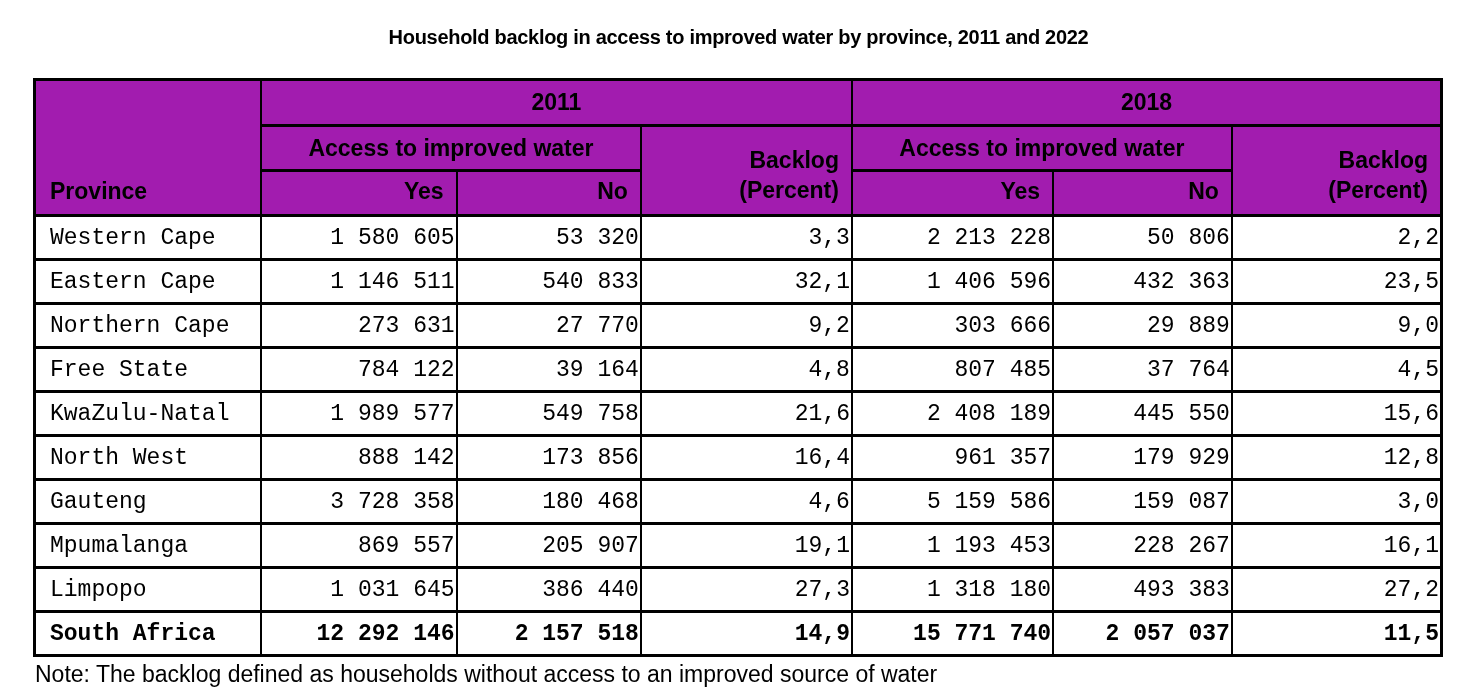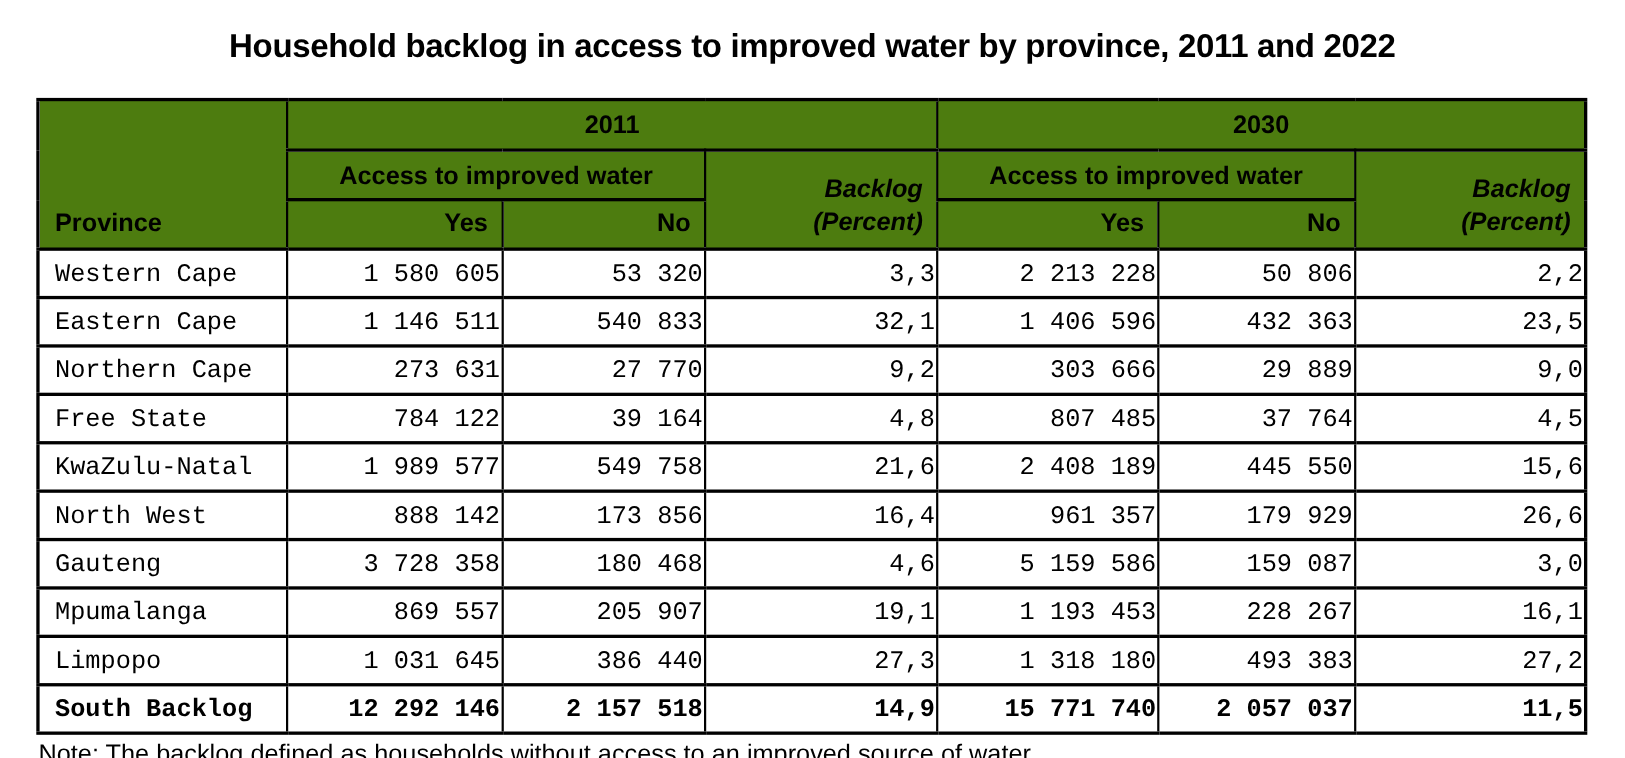--- a/index.html
+++ b/index.html
@@ -8,63 +8,62 @@
     width: 1477px;
     height: 689px;
     overflow: hidden;
     background: #ffffff;
     font-family: "Liberation Sans", sans-serif;
     color: #000000;
   }
   .page-title {
     text-align: center;
     font-weight: bold;
-    font-size: 30px;
+    font-size: 20px;
     margin-top: 26px;
     letter-spacing: -0.3px;
   }
   .data-table {
     border-collapse: collapse;
     table-layout: fixed;
     width: 1410px;
     margin: 29px 0 0 33px;
     border: 3px solid #000;
   }
   .data-table th, .data-table td {
     border-left: 2px solid #000;
     border-right: 2px solid #000;
     border-top: 3px solid #000;
     border-bottom: 3px solid #000;
     font-size: 23px;
     overflow: hidden;
     white-space: nowrap;
   }
   .data-table th {
-    background: #4d7c0f;
+    background: #a21caf;
     font-weight: bold;
   }
   thead tr.year-row    { height: 46px; }
   thead tr.access-row  { height: 45px; }
   thead tr.yesno-row   { height: 45px; }
   tbody tr { height: 44px; font-family: Liberation Mono, monospace; }
   .year-h   { text-align: center; vertical-align: middle; }
   .access-h { text-align: center; vertical-align: middle; }
   .province-h {
     text-align: left;
     vertical-align: bottom;
     padding: 0 0 9px 14px;
     margin-left: 47px;
   }
   .backlog-h {
     text-align: right;
     vertical-align: bottom;
     padding: 12px 12px 9px 0;
     line-height: 1.28;
     white-space: normal;
-    font-style: italic;
   }
   .yesno-h {
     text-align: right;
     vertical-align: bottom;
     padding: 0 12px 9px 0;
   }
   td.prov { text-align: left;  padding-left: 14px;  vertical-align: middle; }
   td.num  { text-align: right; vertical-align: middle; }
   tbody tr.total td { font-weight: bold; }
   .footnote {
@@ -86,21 +85,21 @@
     <col style="width:13.1%">
     <col style="width:15.0%">
     <col style="width:14.3%">
     <col style="width:12.7%">
     <col style="width:14.9%">
   </colgroup>
   <thead>
     <tr class="year-row">
       <th rowspan="3" class="province-h">Province</th>
       <th colspan="3" class="year-h">2011</th>
-      <th colspan="3" class="year-h">2030</th>
+      <th colspan="3" class="year-h">2018</th>
     </tr>
     <tr class="access-row">
       <th colspan="2" class="access-h">Access to improved water</th>
       <th rowspan="2" class="backlog-h">
         <span>Backlog</span><br>
         <span>(Percent)</span>
       </th>
       <th colspan="2" class="access-h">Access to improved water</th>
       <th rowspan="2" class="backlog-h">
         <span>Backlog</span><br>
@@ -160,21 +159,21 @@
         <td class="num">445 550</td>
         <td class="num">15,6</td>
       </tr>
       <tr>
         <td class="prov">North West</td>
         <td class="num">888 142</td>
         <td class="num">173 856</td>
         <td class="num">16,4</td>
         <td class="num">961 357</td>
         <td class="num">179 929</td>
-        <td class="num">26,6</td>
+        <td class="num">12,8</td>
       </tr>
       <tr>
         <td class="prov">Gauteng</td>
         <td class="num">3 728 358</td>
         <td class="num">180 468</td>
         <td class="num">4,6</td>
         <td class="num">5 159 586</td>
         <td class="num">159 087</td>
         <td class="num">3,0</td>
       </tr>
@@ -190,21 +189,21 @@
       <tr>
         <td class="prov">Limpopo</td>
         <td class="num">1 031 645</td>
         <td class="num">386 440</td>
         <td class="num">27,3</td>
         <td class="num">1 318 180</td>
         <td class="num">493 383</td>
         <td class="num">27,2</td>
       </tr>
       <tr class="total">
-        <td class="prov">South Backlog</td>
+        <td class="prov">South Africa</td>
         <td class="num">12 292 146</td>
         <td class="num">2 157 518</td>
         <td class="num">14,9</td>
         <td class="num">15 771 740</td>
         <td class="num">2 057 037</td>
         <td class="num">11,5</td>
       </tr>
     </tbody>
 </table>
 

